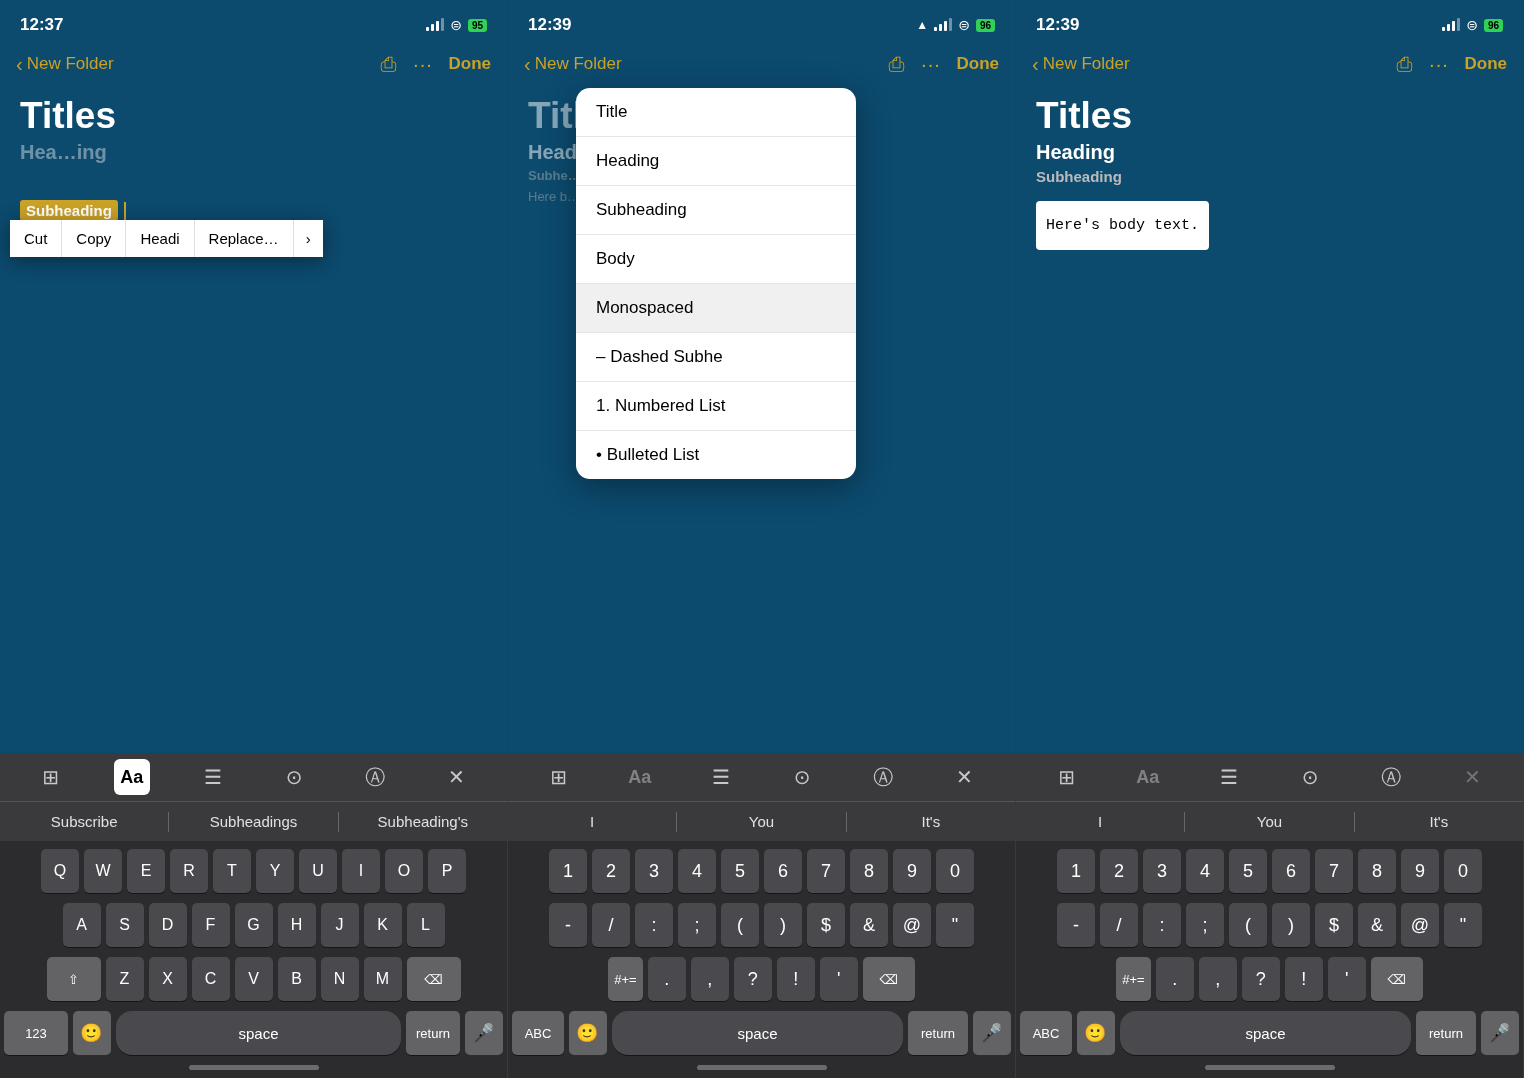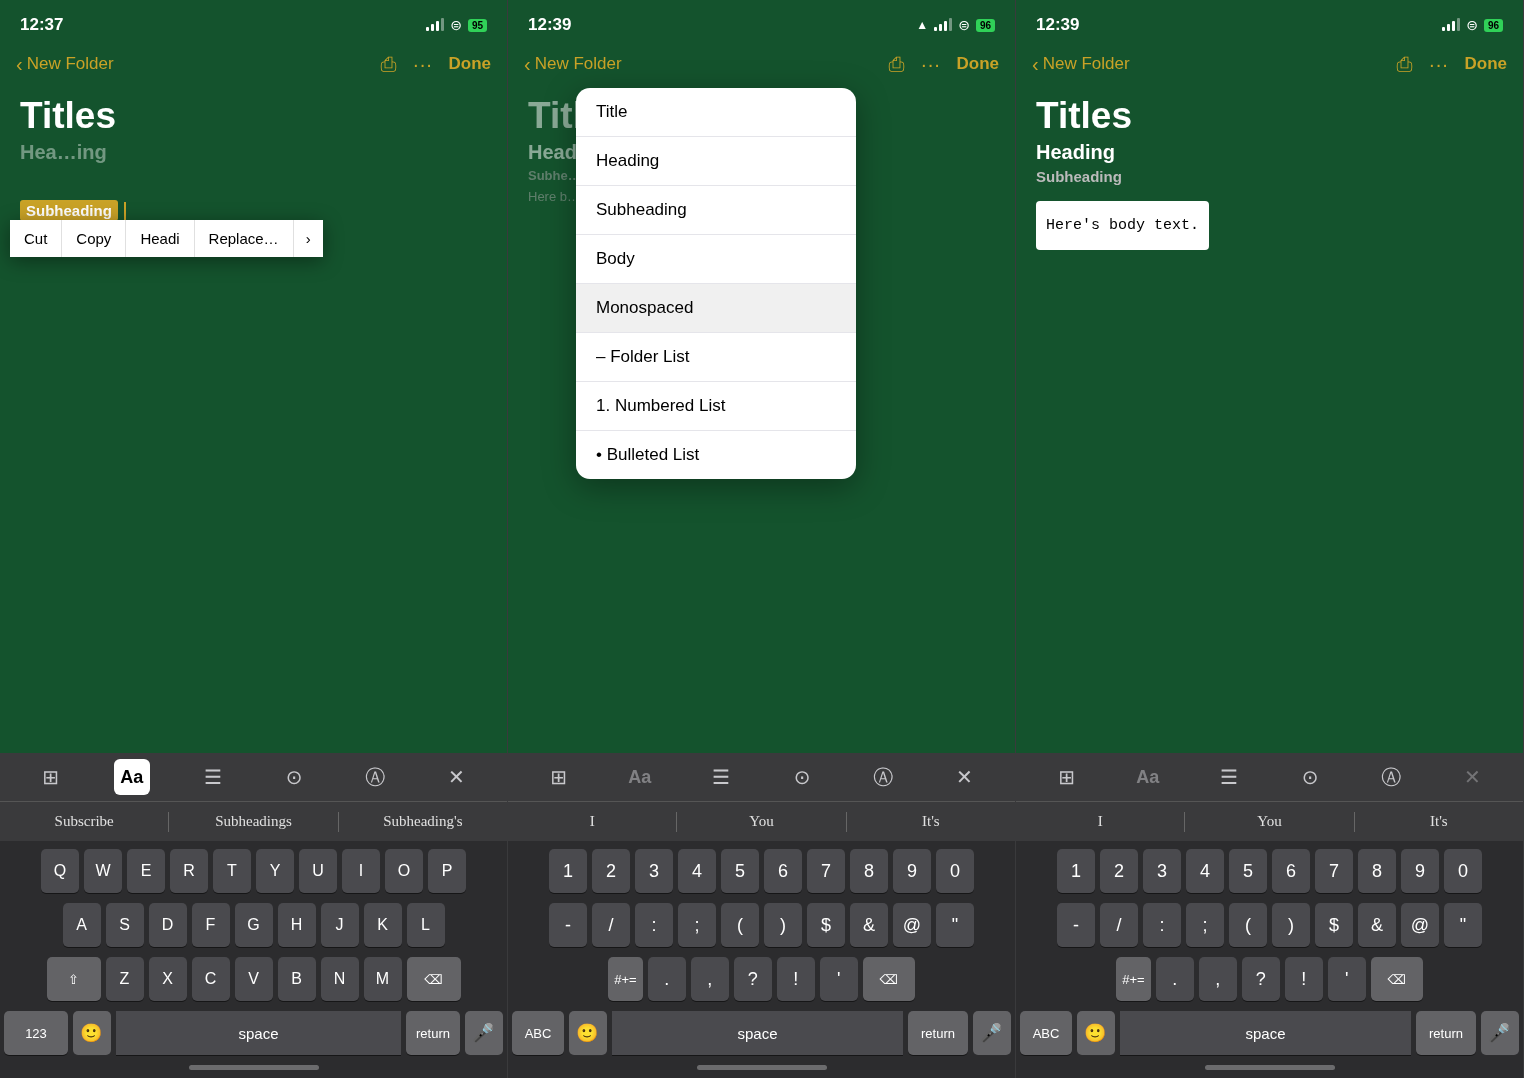--- a/index.html
+++ b/index.html
@@ -10,21 +10,21 @@
       width: 1524px;
       height: 1078px;
       font-family: -apple-system, 'SF Pro Display', 'Helvetica Neue', Arial, sans-serif;
       overflow: hidden;
     }
 
     
     .phone-panel {
       width: 508px;
       height: 1078px;
-      background: #14532d;
+      background: #0c4a6e;
       position: relative;
       display: flex;
       flex-direction: column;
       border-right: 1px solid #3a3a3c;
     }
 
     
     .status-bar {
       display: flex;
       justify-content: space-between;
@@ -195,21 +195,20 @@
 
     
     .autocomplete-bar {
       display: flex;
       align-items: center;
       justify-content: space-around;
       background: #3a3a3c;
       border-top: 1px solid #555;
       padding: 8px 0;
       height: 40px;
-      font-family: Liberation Serif, serif;
     }
     .autocomplete-word {
       color: #e0e0e0;
       font-size: 15px;
       flex: 1;
       text-align: center;
     }
     .autocomplete-sep {
       width: 1px;
       height: 20px;
@@ -250,21 +249,21 @@
       display: flex;
       align-items: center;
       justify-content: center;
       box-shadow: 0 1px 0 rgba(0,0,0,0.5);
     }
     .key-space {
       flex: 3;
       background: #4a4a4e;
       color: #fff;
       font-size: 15px;
-      border-radius: 0;
+      border-radius: 16px;
       height: 44px;
       display: flex;
       align-items: center;
       justify-content: center;
       box-shadow: 0 1px 0 rgba(0,0,0,0.5);
     }
     .key-wide {
       min-width: 54px;
       padding: 0 8px;
     }
@@ -532,21 +531,21 @@
     <div class="format-dropdown-item">
       <span>Subheading</span>
     </div>
     <div class="format-dropdown-item">
       <span>Body</span>
     </div>
     <div class="format-dropdown-item selected">
       <span>Monospaced</span>
     </div>
     <div class="format-dropdown-item">
-      <span>– Folder List</span>
+      <span>– Dashed Subhe</span>
     </div>
     <div class="format-dropdown-item">
       <span>1. Numbered List</span>
     </div>
     <div class="format-dropdown-item">
       <span>• Bulleted List</span>
     </div>
   </div>
 
   <div class="toolbar" style="margin-top: auto;">

